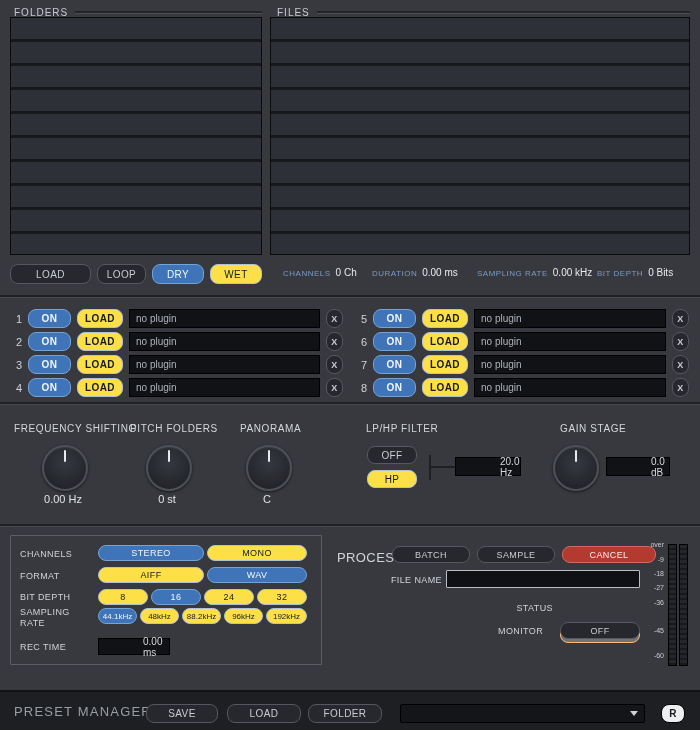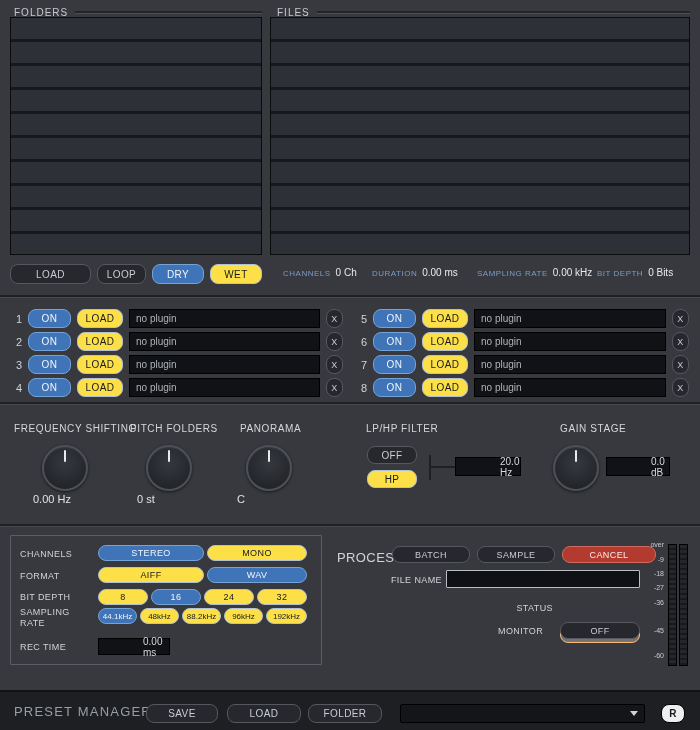--- a/index.html
+++ b/index.html
@@ -35,38 +35,38 @@
     position:absolute;box-sizing:border-box;background:#14161a;border:1px solid #0a0b0d;
     background-image:repeating-linear-gradient(to bottom,#2d3036 0px,#2d3036 21px,#16181c 21px,#16181c 24px);
   }
   
   .stat{position:absolute;top:267px;display:flex;align-items:baseline;gap:5px;white-space:nowrap;}
   .stat-label{font-size:8px;letter-spacing:.5px;color:#7d9bc7;}
   .stat-value{font-size:10px;color:#e8eaed;}
   
   .slot-row{position:absolute;height:21px;display:flex;align-items:center;gap:6px;}
   .slot-num{width:12px;text-align:right;font-size:11px;color:#d0d3d7;}
-  .slot-row .btn{position:relative;height:19px;}
+  .slot-row .btn{position:relative;height:19px;font-weight:bold;}
   .slot-on{width:43px;}
   .slot-load{width:46px;}
   .slot-field{
     flex:1;height:19px;box-sizing:border-box;background:#101215;border:1px solid #000;
     color:#aeb3b9;font-size:10px;display:flex;align-items:center;padding-left:6px;
   }
   .slot-x{width:17px;font-size:9px;}
   
   .fx-label{position:absolute;font-size:10px;letter-spacing:.6px;color:#d4d7db;}
   .knob{
     position:absolute;width:42px;height:42px;border-radius:50%;
     background:radial-gradient(circle at 50% 38%,#35383e 0%,#24262b 70%,#1c1e22 100%);
     border:2px solid #4c5057;box-shadow:0 1px 3px rgba(0,0,0,.6), inset 0 1px 1px rgba(255,255,255,.08);
     cursor:pointer;
   }
   .knob-pointer{position:absolute;left:50%;top:3px;width:2px;height:12px;margin-left:-1px;background:#e8eaed;border-radius:1px;}
-  .knob-value{position:absolute;width:60px;text-align:left;font-size:11px;color:#dfe2e6;}
+  .knob-value{position:absolute;width:60px;text-align:center;font-size:11px;color:#dfe2e6;}
   .connector{position:absolute;background:#1e2023;}
   
   .rec-box{position:absolute;border:1px solid #5a5e66;border-radius:1px;}
   .rec-label{position:absolute;font-size:9px;letter-spacing:.4px;color:#d0d3d8;}
   .small-btn{height:16px;font-size:9px;}
   .tiny-btn{height:16px;font-size:8px;letter-spacing:0;}
   .proc-btn{height:17px;font-size:9px;}
   .filename-input{
     position:absolute;box-sizing:border-box;background:#0f1114;border:1px solid #b9bec4;
     color:#e6e8ea;font-size:10px;font-family:inherit;padding:0 5px;border-radius:1px;outline:none;

